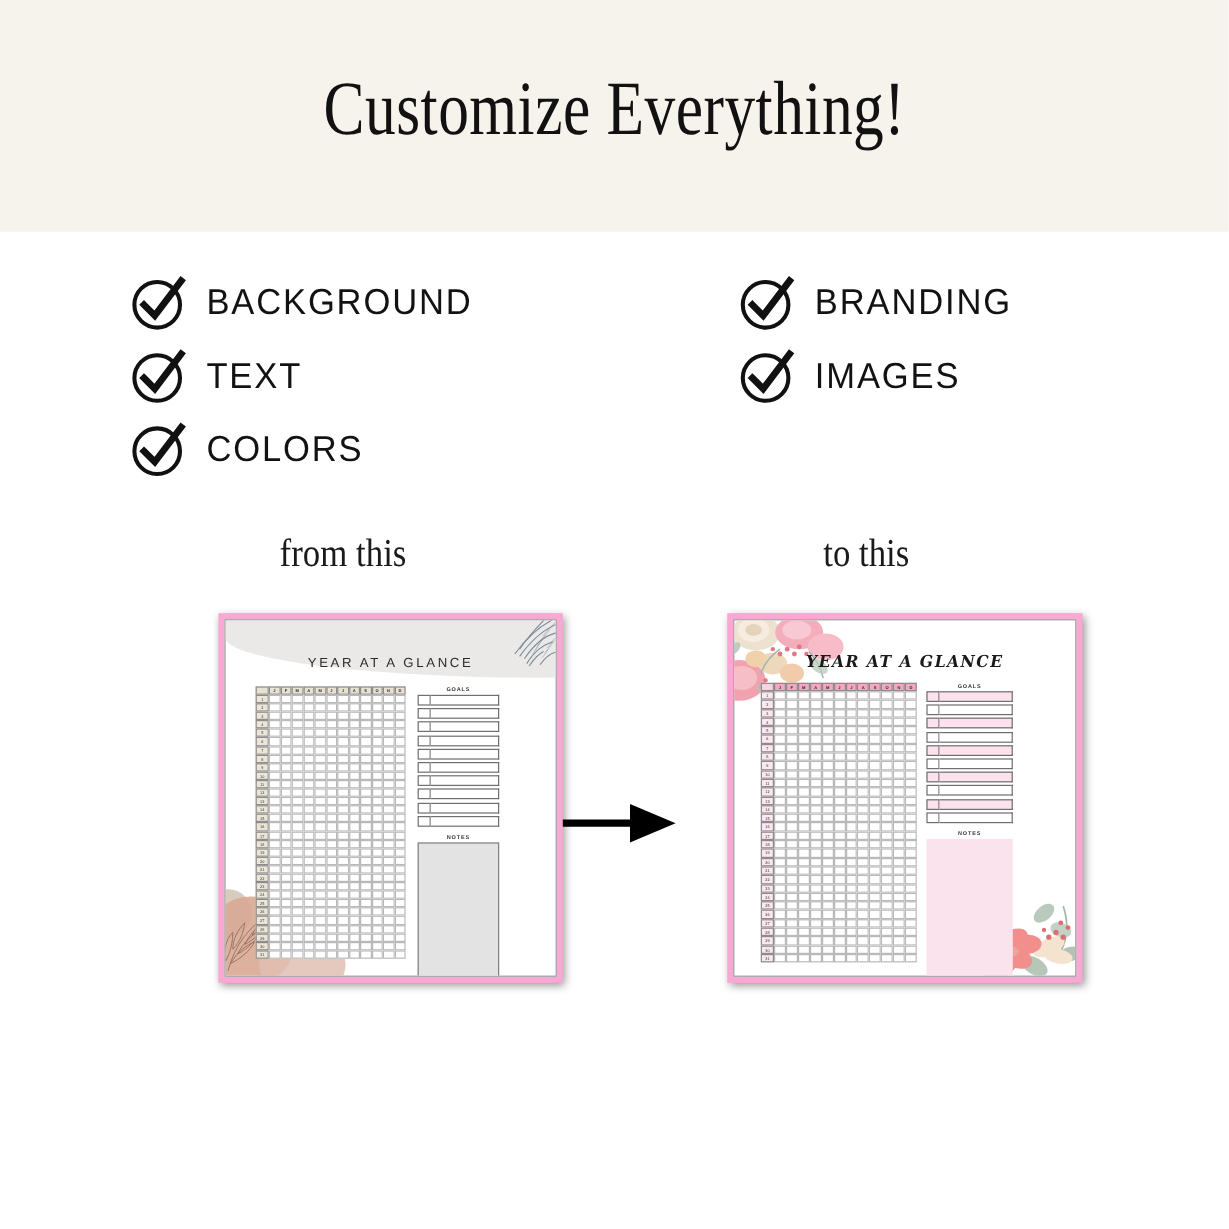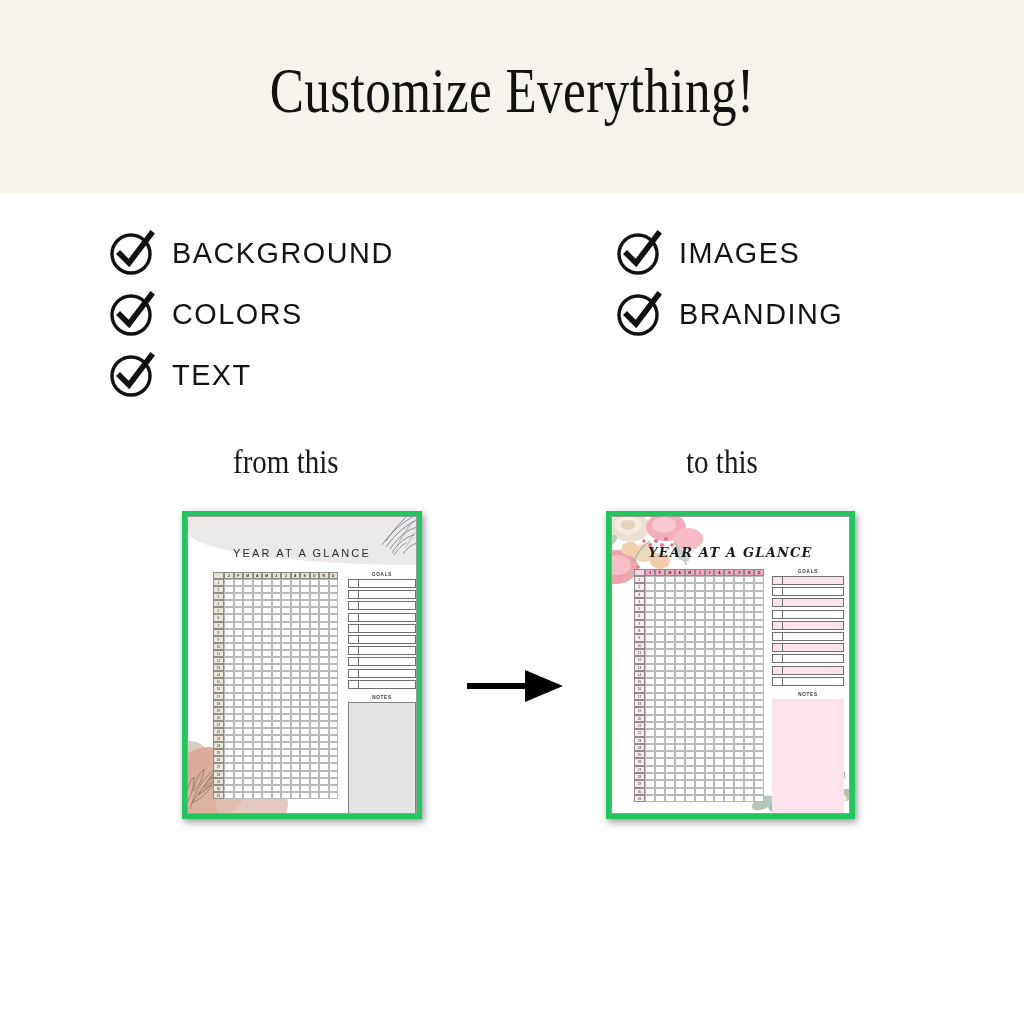--- a/index.html
+++ b/index.html
@@ -63,23 +63,24 @@
   }
   .cap.from{left:233px;transform-origin:left top;}
   .cap.to{left:686px;transform-origin:left top;}
 
   
   .arrow-wrap{position:absolute;left:465px;top:666px;width:100px;height:40px;}
 
   
   .planner{
     position:absolute;
-    background:#22c55e;
+    background:#f9a8d4;
     box-shadow:2px 3px 7px rgba(0,0,0,0.42);
     overflow:hidden;
+    padding-left:47px;
   }
   .planner.left{left:182px;top:511px;width:240px;height:308px;}
   .planner.right{left:606px;top:511px;width:249px;height:308px;}
   .page{
     position:absolute;left:5px;top:5px;right:5px;bottom:5px;
     background:#fff;border:1px solid #9a9a9a;overflow:hidden;
   }
 
   
   .wave{
@@ -198,51 +199,51 @@
         </span>
         <span class="feat-label">BACKGROUND</span>
       </div>
       <div class="feat-row">
         <span class="check-icon">
           <svg viewBox="0 0 48 48" width="48" height="48">
             <circle cx="23" cy="25" r="19" fill="none" stroke="#111" stroke-width="3.4"></circle>
             <path d="M12 25 L21 34 L43 5" fill="none" stroke="#111" stroke-width="5.6" stroke-linecap="square" stroke-linejoin="miter"></path>
           </svg>
         </span>
-        <span class="feat-label">COLORS</span>
+        <span class="feat-label">TEXT</span>
       </div>
       <div class="feat-row">
         <span class="check-icon">
           <svg viewBox="0 0 48 48" width="48" height="48">
             <circle cx="23" cy="25" r="19" fill="none" stroke="#111" stroke-width="3.4"></circle>
             <path d="M12 25 L21 34 L43 5" fill="none" stroke="#111" stroke-width="5.6" stroke-linecap="square" stroke-linejoin="miter"></path>
           </svg>
         </span>
-        <span class="feat-label">TEXT</span>
+        <span class="feat-label">COLORS</span>
       </div>
     </div>
 
     <div class="feat-col right">
       <div class="feat-row">
         <span class="check-icon">
           <svg viewBox="0 0 48 48" width="48" height="48">
             <circle cx="23" cy="25" r="19" fill="none" stroke="#111" stroke-width="3.4"></circle>
             <path d="M12 25 L21 34 L43 5" fill="none" stroke="#111" stroke-width="5.6" stroke-linecap="square" stroke-linejoin="miter"></path>
           </svg>
         </span>
-        <span class="feat-label">IMAGES</span>
+        <span class="feat-label">BRANDING</span>
       </div>
       <div class="feat-row">
         <span class="check-icon">
           <svg viewBox="0 0 48 48" width="48" height="48">
             <circle cx="23" cy="25" r="19" fill="none" stroke="#111" stroke-width="3.4"></circle>
             <path d="M12 25 L21 34 L43 5" fill="none" stroke="#111" stroke-width="5.6" stroke-linecap="square" stroke-linejoin="miter"></path>
           </svg>
         </span>
-        <span class="feat-label">BRANDING</span>
+        <span class="feat-label">IMAGES</span>
       </div>
     </div>
   </div>
 
   <div class="cap from">from this</div>
   <div class="cap to">to this</div>
 
   <div class="arrow-wrap">
     <svg viewBox="0 0 100 40" width="100" height="40">
       <line x1="2" y1="20" x2="66" y2="20" stroke="#000" stroke-width="6"></line>

